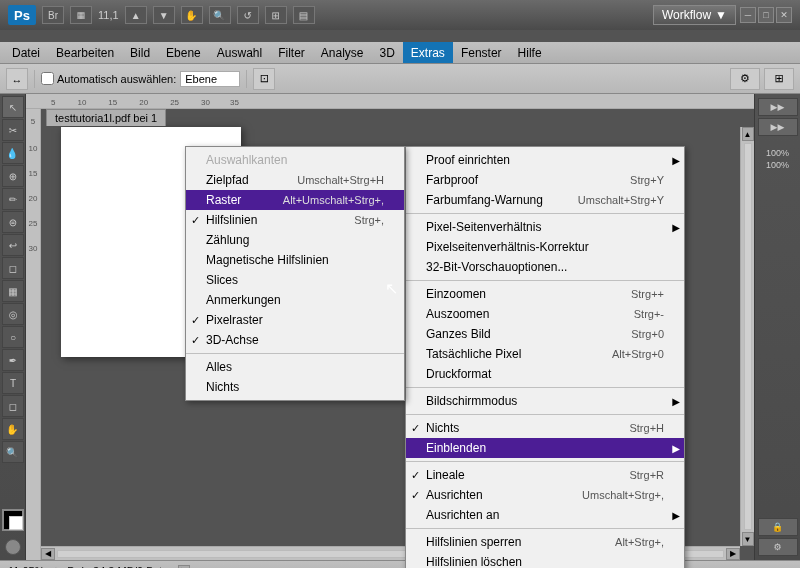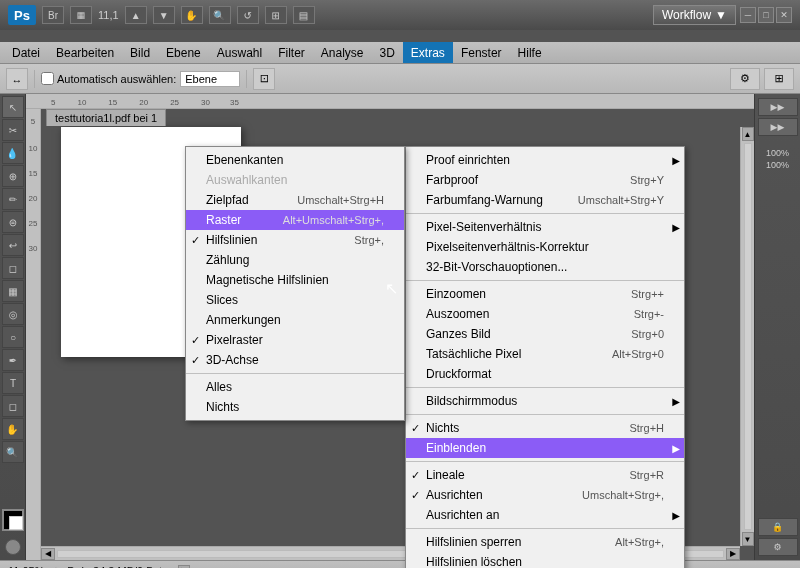--- a/index.html
+++ b/index.html
@@ -95,21 +95,21 @@
     .menu-entry {
       display: flex;
       align-items: center;
       padding: 3px 20px 3px 20px;
       cursor: pointer;
       white-space: nowrap;
       position: relative;
       color: #000;
     }
     .menu-entry.disabled { color: #aaa; cursor: default; }
-    .menu-entry.highlighted { background: #8b5cf6; color: #fff; }
+    .menu-entry.highlighted { background: #4c1d95; color: #fff; }
     .menu-entry .shortcut { margin-left: auto; padding-left: 20px; color: #555; font-size: 11px; }
     .menu-entry.highlighted .shortcut { color: #ddd; }
     .menu-entry .check { position: absolute; left: 5px; font-size: 11px; }
     .menu-entry .arrow { position: absolute; right: 4px; font-size: 10px; }
     .menu-separator { height: 1px; background: #c0c0c0; margin: 3px 0; }
 
     
     .ansicht-menu { top: 52px; left: 400px; }
   </style>
 </head>
@@ -339,23 +339,20 @@
       <div class="menu-entry">
         <span>Hilfslinien löschen</span>
       </div>
       <div class="menu-entry">
         <span>Neue Hilfslinie...</span>
       </div>
 
     </div>
 
     <div class="dropdown-menu" style="top:52px;left:185px;min-width:220px;">
-      <div class="menu-entry">
-        <span>Ebenenkanten</span>
-      </div>
       <div class="menu-entry disabled">
         <span>Auswahlkanten</span>
       </div>
       <div class="menu-entry">
         <span>Zielpfad</span>
         <span class="shortcut">Umschalt+Strg+H</span>
       </div>
       <div class="menu-entry highlighted">
         <span>Raster</span>
         <span class="shortcut" style="color:#ddd;">Alt+Umschalt+Strg+,</span>

